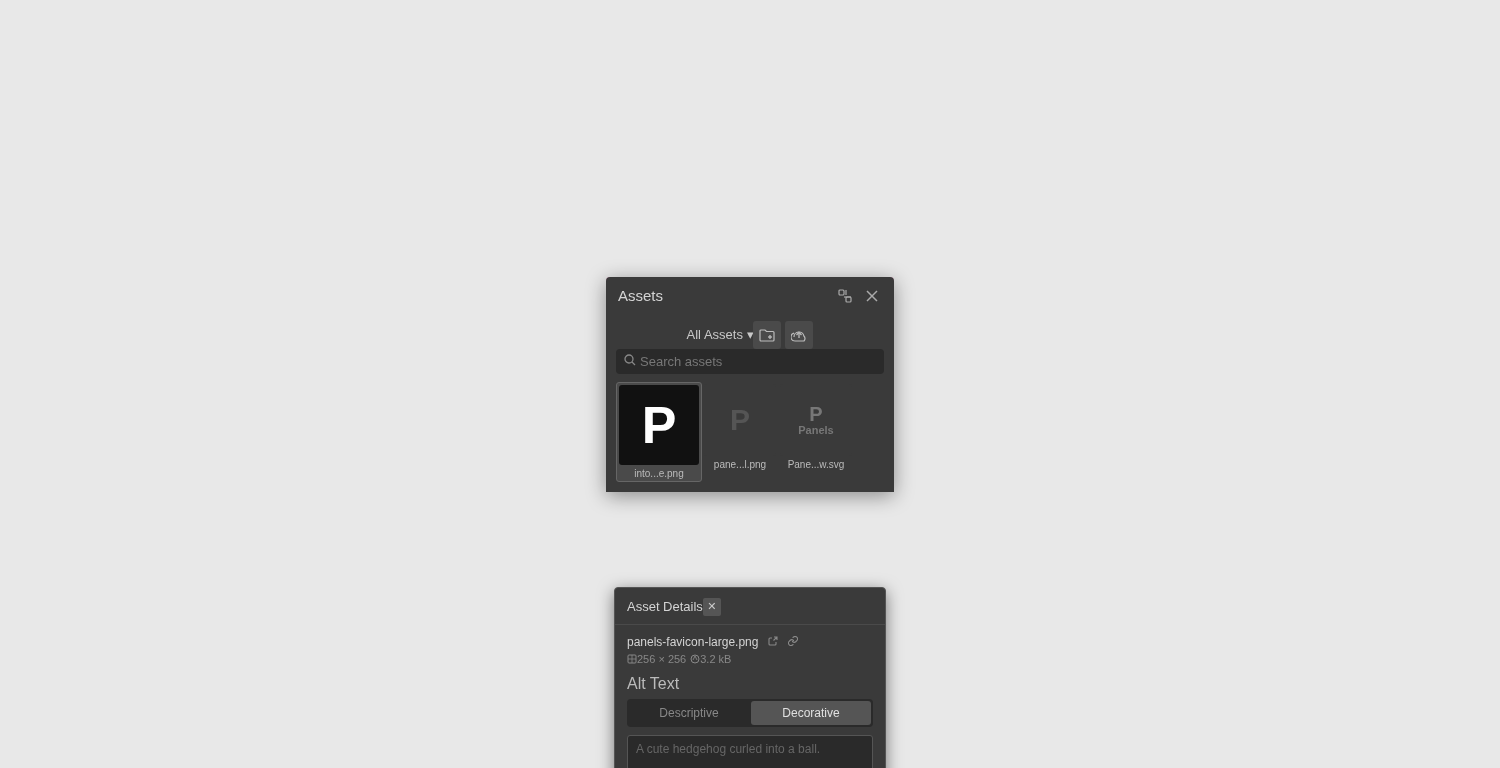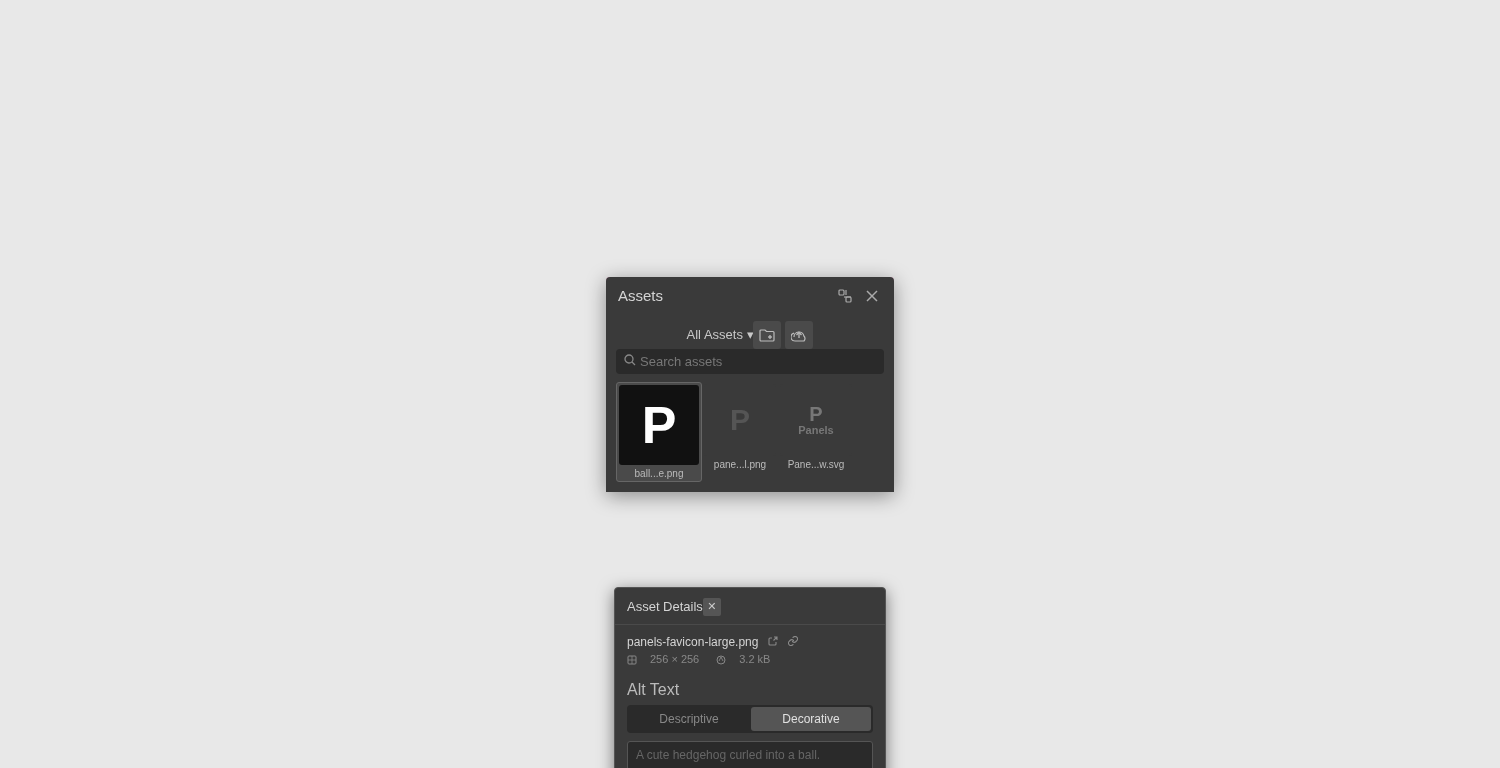--- a/index.html
+++ b/index.html
@@ -248,23 +248,23 @@
     .file-link-icon {
       color: #888;
       font-size: 11px;
       cursor: pointer;
     }
 
     .file-meta {
       color: #888;
       font-size: 11px;
       display: flex;
-      align-items: flex-end;
-      gap: 13px;
-      margin-bottom: 16px;
+      align-items: center;
+      gap: 0;
+      margin-bottom: 10px;
     }
 
     .alt-text-label {
       color: #bbb;
       font-size: 16px;
       margin-bottom: 6px;
     }
 
     .alt-text-tabs {
       display: flex;
@@ -370,21 +370,21 @@
       <input class="search-input" type="text" placeholder="Search assets" style="">
     </div>
   </div>
 
   <div class="assets-grid">
 
     <div class="asset-item selected">
       <div class="asset-thumb asset-thumb-lg" style="background:#111;">
         <span class="asset-p-large">P</span>
       </div>
-      <span class="asset-name">ball...e.png</span>
+      <span class="asset-name">into...e.png</span>
     </div>
 
     <div class="asset-item">
       <div class="asset-thumb" style="background:#3a3a3a; width:72px; height:72px; display:flex; align-items:center; justify-content:center;">
         <span class="asset-p-small">P</span>
       </div>
       <span class="asset-name">pane...l.png</span>
     </div>
 
     <div class="asset-item">

